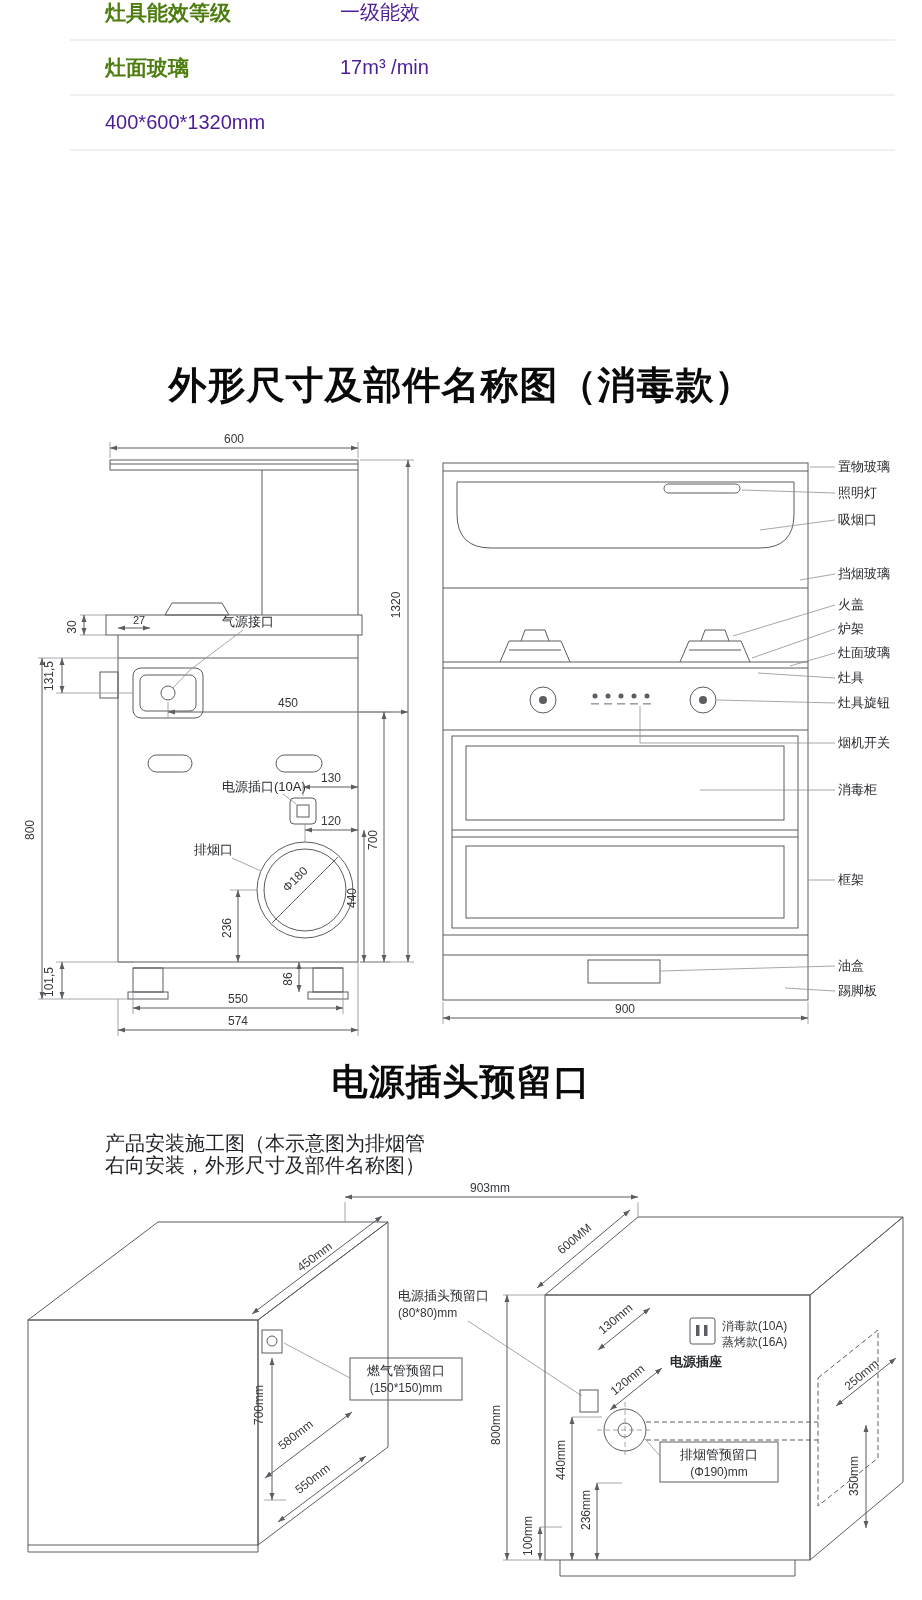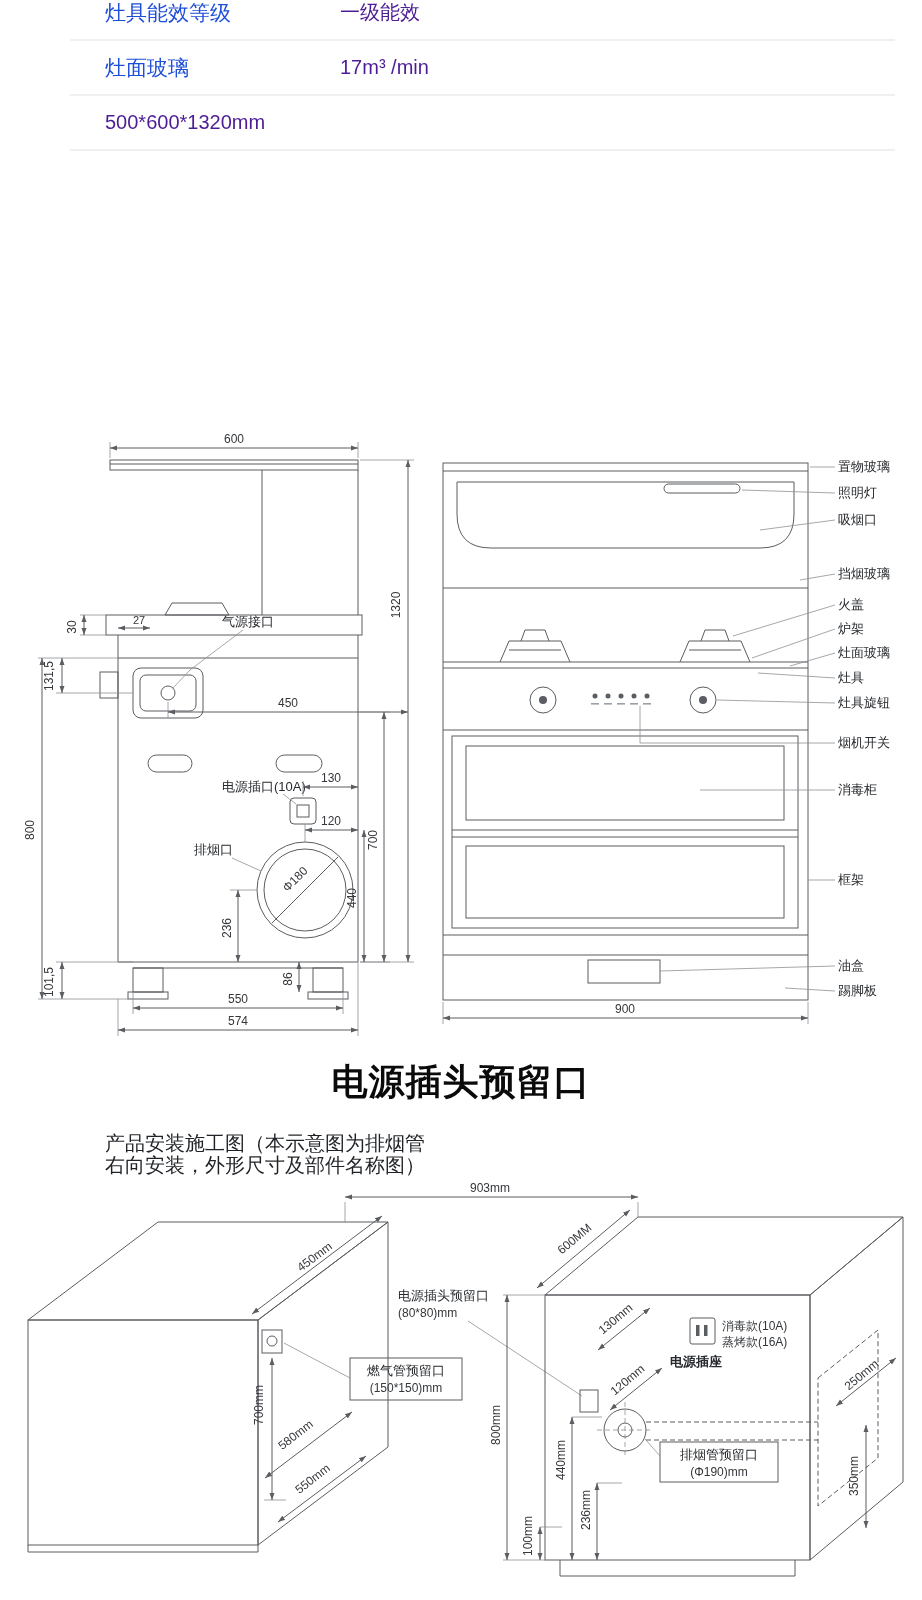--- a/index.html
+++ b/index.html
@@ -1,20 +1,20 @@
 <!DOCTYPE html>
 <html><head>
 <meta charset="utf-8">
 <style>
 *{box-sizing:border-box;margin:0;padding:0}
 body{font-family:"Liberation Sans","DejaVu Sans",sans-serif;background:#fff}
 .page{position:relative;width:922px;height:1600px;background:#fff;overflow:hidden}
 .spec-table{position:absolute;top:-14px;left:0;width:922px}
 .spec-row{display:flex;align-items:center;height:55px;margin:0 27px 0 70px;padding-left:35px;border-bottom:2px solid #f0f0f0}
-.spec-label{width:235px;font-size:21px;font-weight:400;color:#1d4ed8}
+.spec-label{width:235px;font-size:21px;font-weight:700;color:#4d7c0f}
 .spec-value{font-size:20px;color:#4c1d95}
 .sec-title{position:absolute;left:0;width:922px;text-align:center;font-weight:800;color:#0a0a0a;letter-spacing:1px}
 #title-parts{top:360px;font-size:38px}
 #title-install{top:1058px;font-size:36px}
 .note{position:absolute;top:1132px;left:105px;font-size:20px;line-height:22px;color:#1f2226}
 svg.dwg{position:absolute;left:0}
 svg.dwg line,svg.dwg path,svg.dwg rect,svg.dwg circle,svg.dwg polyline,svg.dwg polygon{stroke:#5a5d61;stroke-width:1;fill:none}
 svg.dwg .thin{stroke:#8e9196;stroke-width:0.8}
 svg.dwg .dash{stroke-dasharray:5 3}
 svg.dwg text{stroke:none;fill:#34373b;font-size:12px;font-family:"Liberation Sans","DejaVu Sans",sans-serif}
@@ -31,24 +31,25 @@
   <div class="spec-table">
     <div class="spec-row">
       <div class="spec-label">灶具能效等级</div>
       <div class="spec-value">一级能效</div>
     </div>
     <div class="spec-row">
       <div class="spec-label">灶面玻璃</div>
       <div class="spec-value">17m³ /min</div>
     </div>
     <div class="spec-row">
-      <div class="spec-value">500*600*1320mm</div>
+      <div class="spec-value">400*600*1320mm</div>
     </div>
   </div>
 
+  <div class="sec-title" id="title-parts">外形尺寸及部件名称图（消毒款）</div>
 
   <svg class="dwg" id="svg-parts" style="top:430px" width="922" height="625" viewBox="0 0 922 625">
     <defs>
       <marker id="ar1" viewBox="0 0 10 10" refX="9" refY="5" markerWidth="8" markerHeight="8" orient="auto-start-reverse">
         <path d="M0,1.8 L9,5 L0,8.2 Z" style="fill:#5a5d61;stroke:none"></path>
       </marker>
     </defs>
 
     <g>
       <rect x="110" y="30" width="248" height="10"></rect>

